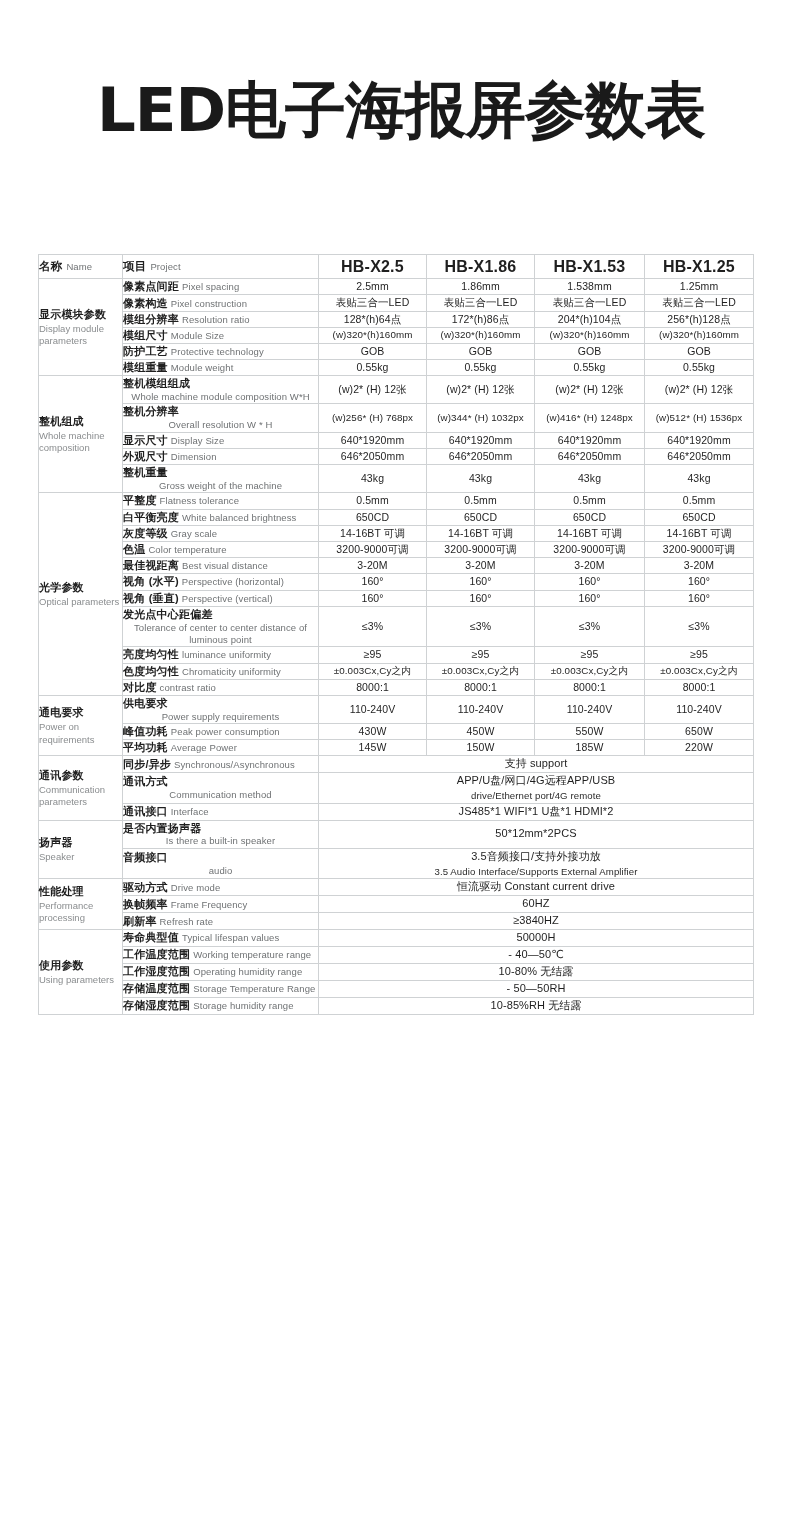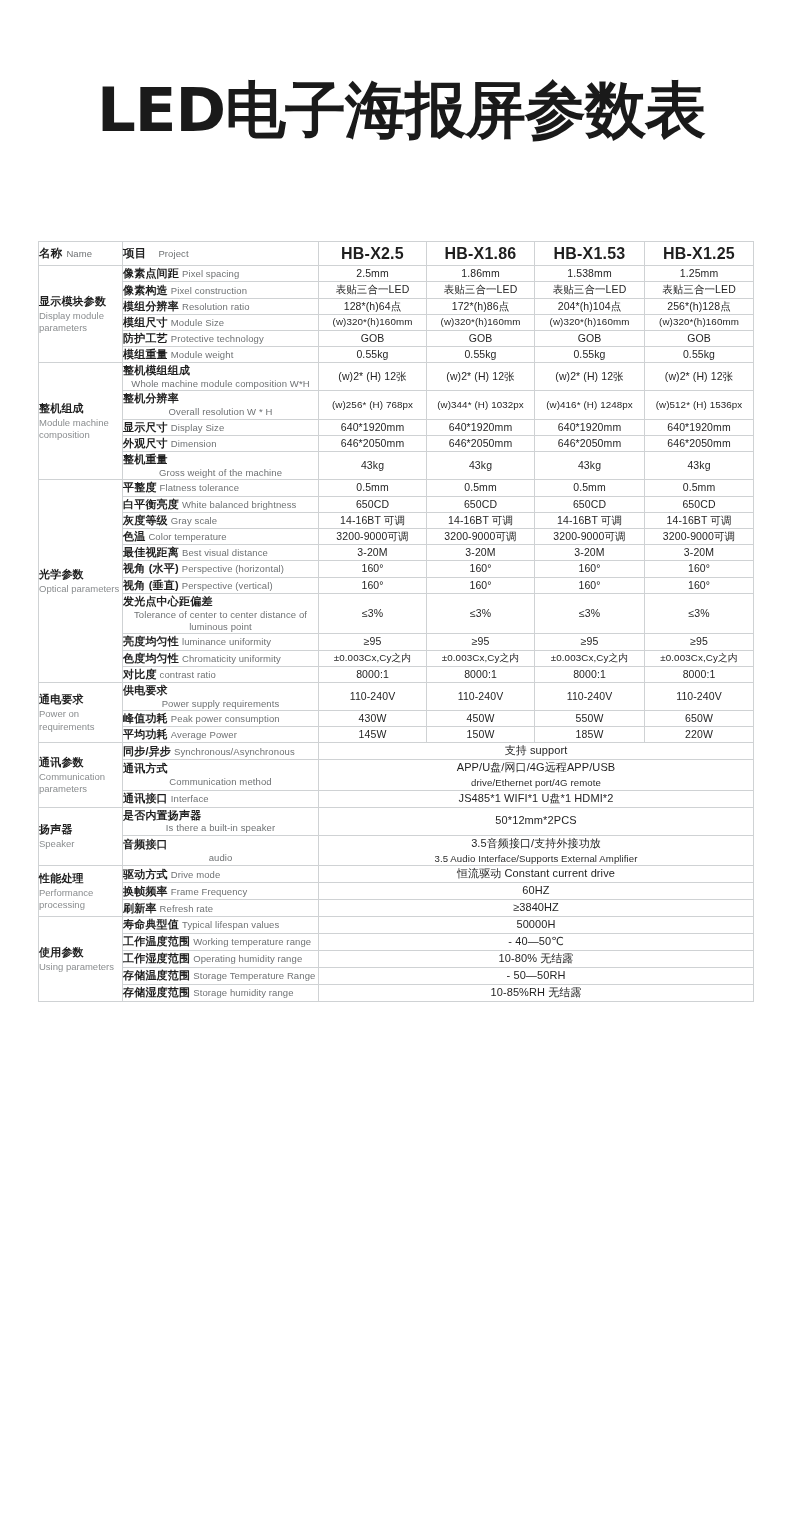--- a/index.html
+++ b/index.html
@@ -43,21 +43,21 @@
     font-weight: 400;
     color: #2b2b2b;
     letter-spacing: 0.2px;
     font-family: "Liberation Sans", sans-serif;
   }
 
   
   .table-wrap {
     position: absolute;
     left: 38px;
-    top: 241px;
+    top: 254px;
     width: 715px;
   }
   table.spec {
     width: 715px;
     border-collapse: collapse;
     table-layout: fixed;
     font-size: 10px;
   }
   table.spec td {
     border: 1px solid #cfd2d4;
@@ -167,21 +167,21 @@
         <col class="c-sec">
           <col class="c-item">
           <col class="c-val">
           <col class="c-val2">
           <col class="c-val3">
           <col class="c-val4">
       </colgroup>
       <tbody id="table-body">
           <tr class="hdr">
             <td class="sec-cell"><span class="item-cn">名称</span><span class="item-en" style="margin-left:4px">Name</span></td>
-            <td class="item-cell"><span class="item-cn">项目</span><span class="item-en" style="margin-left:12px">Project</span></td>
+            <td class="item-cell"><span class="item-cn">项目</span><span class="item-en" style="margin-left:4px">Project</span></td>
             <td class="val-cell model">HB-X2.5</td>
             <td class="val-cell model">HB-X1.86</td>
             <td class="val-cell model">HB-X1.53</td>
             <td class="val-cell model">HB-X1.25</td>
           </tr>
           <tr>
             <td class="sec-cell" rowspan="6">
               <div class="sec-cn">显示模块参数</div>
               <div class="sec-en">Display module parameters</div>
             </td>
@@ -222,21 +222,21 @@
           <tr>
             <td class="item-cell item-inline"><span class="item-cn">模组重量</span><span class="item-en">Module weight</span></td>
             <td class="val-cell">0.55kg</td>
             <td class="val-cell">0.55kg</td>
             <td class="val-cell">0.55kg</td>
             <td class="val-cell">0.55kg</td>
           </tr>
           <tr>
             <td class="sec-cell" rowspan="5">
               <div class="sec-cn">整机组成</div>
-              <div class="sec-en">Module machine composition</div>
+              <div class="sec-en">Whole machine composition</div>
             </td>
             <td class="item-cell item-stack">
               <span class="item-cn">整机模组组成</span>
               <span class="item-en">Whole machine module composition W*H</span>
             </td>
             <td class="val-cell">(w)2* (H) 12张</td>
             <td class="val-cell">(w)2* (H) 12张</td>
             <td class="val-cell">(w)2* (H) 12张</td>
             <td class="val-cell">(w)2* (H) 12张</td>
           </tr>

